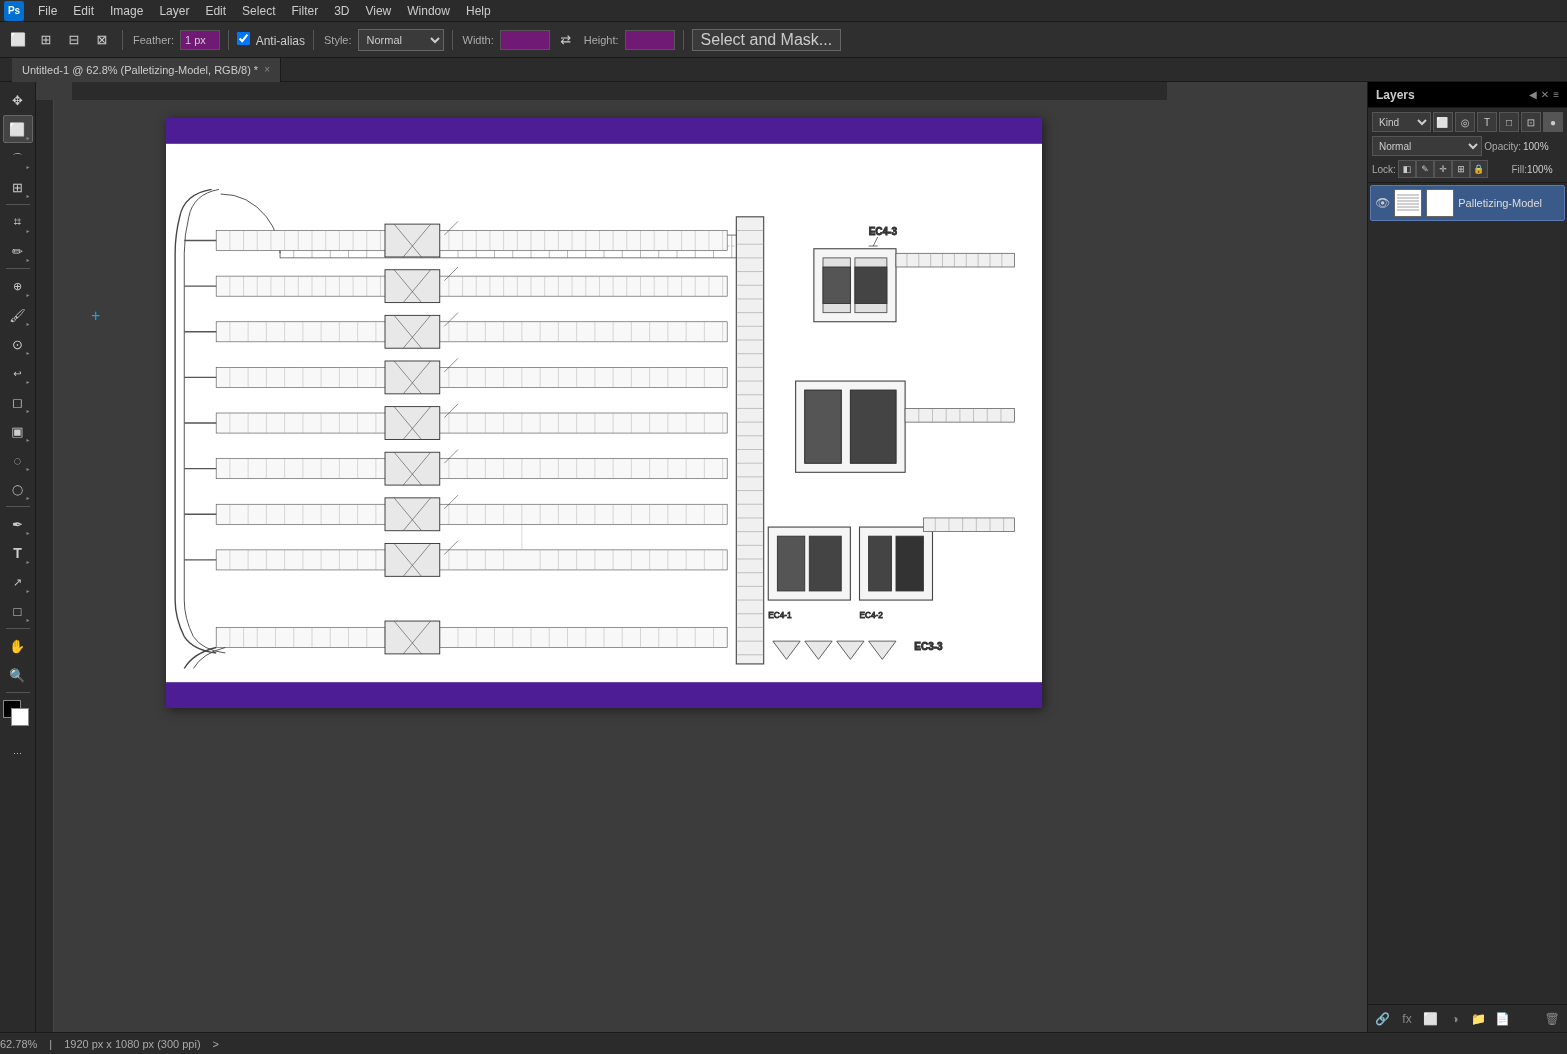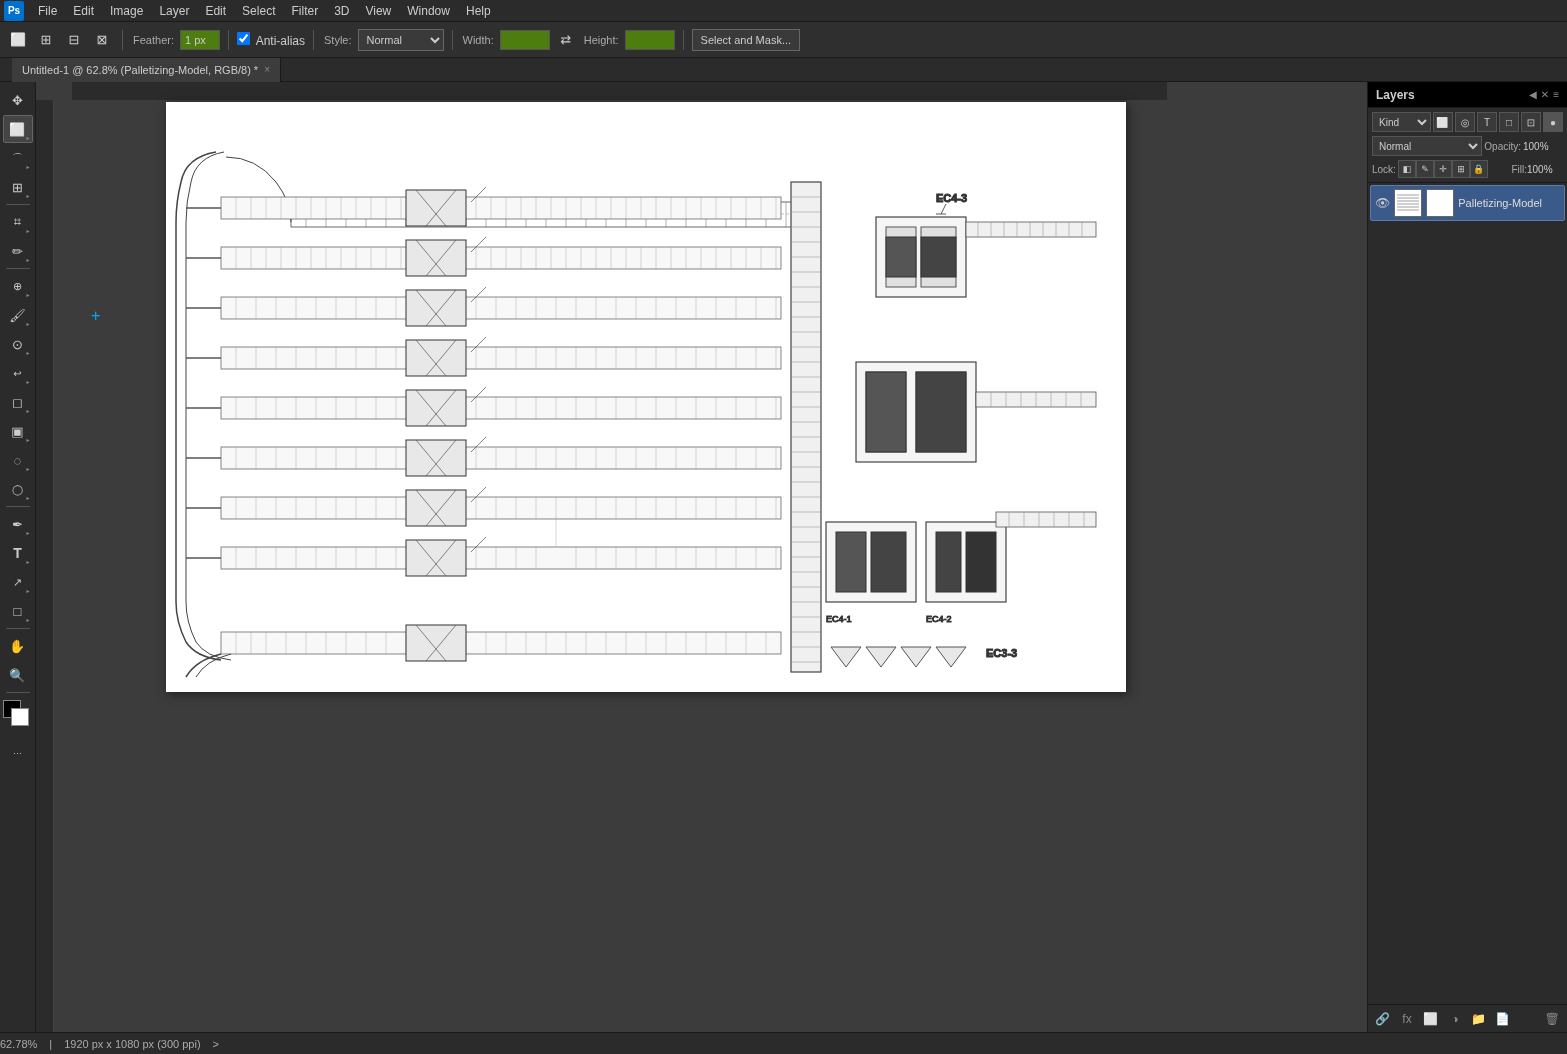--- a/index.html
+++ b/index.html
@@ -66,41 +66,41 @@
       background: #555;
       margin: 0 4px;
     }
     .toolbar-label {
       font-size: 11px;
       color: #aaa;
       margin: 0 2px;
     }
     .toolbar-input {
       height: 20px;
-      background: #4d7c0f;
+      background: #701a75;
       border: 1px solid #555;
       color: #ccc;
       font-size: 11px;
       padding: 0 4px;
       width: 40px;
     }
     .toolbar-select {
       height: 22px;
       background: #3a3a3a;
       border: 1px solid #666;
       color: #ccc;
       font-size: 11px;
       padding: 0 4px;
     }
     .toolbar-btn-text {
       height: 22px;
       background: #3a3a3a;
       border: 1px solid #666;
       color: #ccc;
-      font-size: 11px;
+      font-size: 16px;
       padding: 0 8px;
       cursor: pointer;
       white-space: nowrap;
     }
 
     
     #tab-bar {
       width: 100%;
       height: 24px;
       background: #2b2b2b;
@@ -171,23 +171,23 @@
 
     
     #canvas-area {
       flex: 1;
       background: #3c3c3c;
       overflow: hidden;
       position: relative;
     }
     #canvas-container {
       position: absolute;
-      top: 20px;
+      top: 36px;
       left: 130px;
-      width: 960px;
+      width: 876px;
       height: 590px;
       background: #4c1d95;
       box-shadow: 2px 2px 10px rgba(0,0,0,0.5);
     }
 
     
     #layers-panel {
       width: 200px;
       background: #2b2b2b;
       border-left: 1px solid #1a1a1a;

